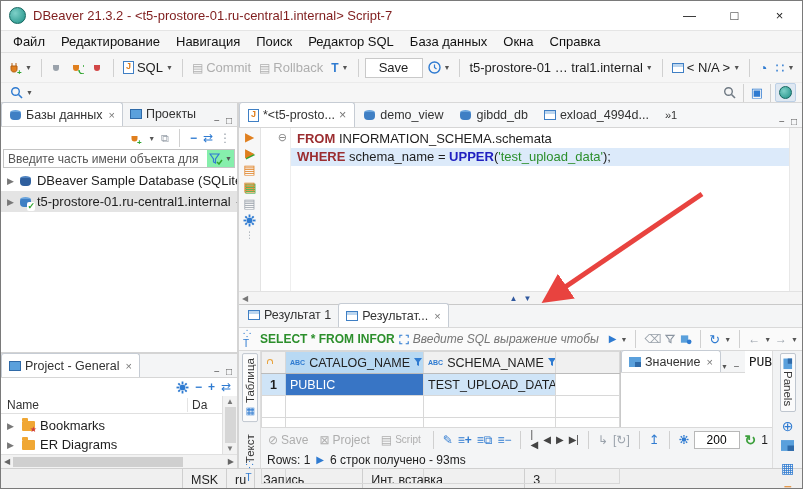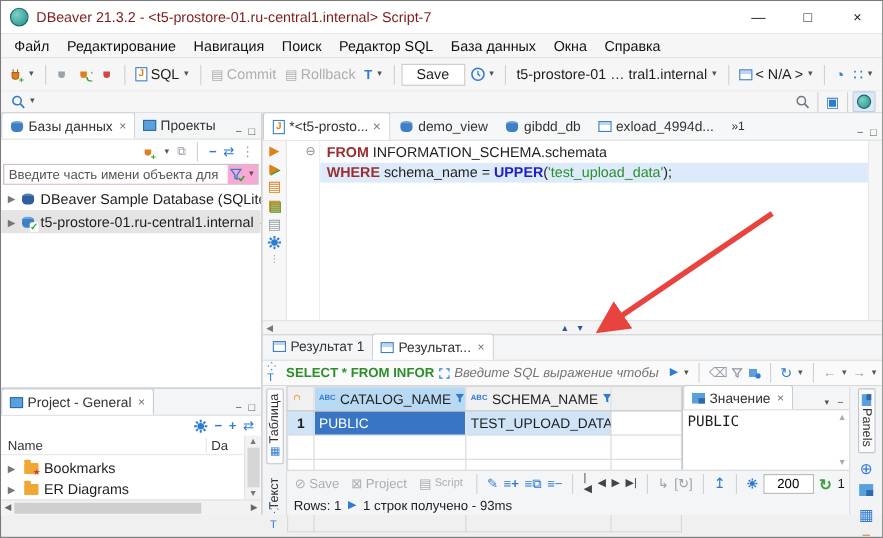--- a/index.html
+++ b/index.html
@@ -40,21 +40,21 @@
   .right-col { flex:1; display:flex; flex-direction:column; min-width:0; }
 
   
   .part-tabs { height:24px; background:#f4f5f6; display:flex; align-items:flex-end; border-bottom:1px solid #d6d6d6; }
   .ptab { display:flex; align-items:center; gap:4px; padding:3px 7px; height:24px; font-size:12.5px; color:#333; white-space:nowrap; }
   .ptab.active { background:#fff; border:1px solid #c6ccd4; border-bottom:none; border-radius:3px 3px 0 0; }
   .ptab .x { color:#777; font-size:11px; margin-left:2px; }
   .minmax { margin-left:auto; display:flex; gap:6px; padding-right:5px; color:#555; font-size:10px; align-items:center; }
 
   .panel-toolrow { height:22px; display:flex; align-items:center; justify-content:flex-end; gap:6px; padding:0 6px; background:#fff; }
-  .filter-input { height:19px; margin:0 0 0 0; display:flex; align-items:center; border:1px solid #c4c4c4; background:#f9a8d4; }
+  .filter-input { height:19px; margin:0 0 0 0; display:flex; align-items:center; border:1px solid #c4c4c4; background:#86efac; }
   .filter-input input { flex:1; border:none; outline:none; font-size:12px; font-style:normal; color:#333; padding:0 4px; height:100%; }
   .filter-input input::placeholder { color:#555; }
 
   .tree { flex:1; overflow:hidden; background:#fff; padding-top:2px; }
   .tree-row { display:flex; align-items:center; gap:5px; height:21px; padding-left:6px; font-size:13px; white-space:nowrap; }
   .tree-row.selected { background:#e4e4e4; }
   .twisty { color:#777; font-size:9px; width:10px; }
   .suffix { color:#999; font-style:italic; font-size:12px; }
 
   .db-cyl { width:13px; height:12px; position:relative; flex:0 0 auto; }
@@ -121,21 +121,21 @@
   .grid td.rowno { background:#cfe4f7; font-weight:bold; text-align:center; border-right:1px solid #b9cfe4; }
   .grid td.selcell { background:#3875c5; color:#fff; }
   .grid td.rowsel { background:#cfe4f7; }
   .hdr-inner { display:flex; align-items:center; gap:4px; }
   .abc { font-size:7px; color:#2f7bd1; font-weight:bold; letter-spacing:0; }
   .hdr-name { flex:1; color:#222; }
   .sorticon { color:#2f7bd1; font-size:10px; display:flex; align-items:center; }
   .lock { width:8px; height:6px; background:#e8a33d; position:relative; margin:0 auto; }
   .lock:before { content:''; position:absolute; top:-4px; left:1px; width:4px; height:4px; border:1.5px solid #e8a33d; border-bottom:none; border-radius:3px 3px 0 0; }
 
-  .value-panel { width:152px; border-left:1px solid #c9c9c9; background:#fff; display:flex; flex-direction:column; }
+  .value-panel { width:152px; border-left:1px solid #c9c9c9; background:#fff; display:flex; flex-direction:row; }
   .vp-tabs { height:22px; background:#f4f5f6; border-bottom:1px solid #d9d9d9; display:flex; align-items:flex-end; }
   .vp-body { flex:1; display:flex; }
   .vp-text { flex:1; font-family:"DejaVu Sans Mono",monospace; font-size:13px; padding:3px 4px; }
   .vp-scroll { width:13px; display:flex; flex-direction:column; justify-content:space-between; align-items:center; color:#aaa; font-size:8px; padding:2px 0; }
 
   .right-strip { width:30px; background:#f2f3f4; border-left:1px solid #ddd; display:flex; flex-direction:column; align-items:center; padding-top:2px; gap:7px; }
   .vtab-r { writing-mode:vertical-rl; font-size:11.5px; color:#333; border:1px solid #bfc6cf; background:#fbfbfb; border-radius:2px; padding:5px 1px; display:flex; align-items:center; gap:3px; }
   .vtab-r .vic { font-size:10px; transform:rotate(-90deg); }
 
   .res-toolbar { height:24px; background:#f4f5f6; border-top:1px solid #d9d9d9; display:flex; align-items:center; gap:5px; padding:0 4px; font-size:12px; }
@@ -678,21 +678,21 @@
                   </g>
                 </svg>
               <input class="fetch-box" value="200" style="">
               <span class="ic ic-gr" style="font-size:14px; font-weight:bold;">↻</span>
               <span>1</span>
             </div>
 
             <div class="res-status">
               <span>Rows: 1</span>
               <span class="ic ic-bl" style="font-size:10px;">▶</span>
-              <span>1 строк получено - 93ms</span>
+              <span>6 строк получено - 93ms</span>
             </div>
           </div>
 
           <div class="right-strip">
             <span class="vtab-r">
               <span class="vic"><svg width="11" height="9" viewBox="0 0 12 10">
                     <rect x="0" y="0" width="12" height="10" fill="#5aa0dc"></rect>
                     <rect x="6" y="5" width="6" height="5" fill="#2f6aa8"></rect>
                   </svg></span>
               <span>Panels</span>
@@ -704,20 +704,28 @@
                 </svg></span>
             <span class="ic ic-bl" style="font-size:14px;">▦</span>
             <span class="ic ic-or" style="font-size:14px;">≡</span>
 
           </div>
         </div>
       </div>
     </div>
   </div>
 
+  <div class="statusbar">
+    <span class="sb-seg" style="width:182px; border-right:1px solid #cfcfcf;"></span>
+    <span class="sb-seg">MSK</span>
+    <span class="sb-seg">ru</span>
+    <span class="sb-seg" style="width:108px;">Запись</span>
+    <span class="sb-seg" style="width:162px;">Инт. вставка</span>
+    <span class="sb-seg" style="border-right:none;">3</span>
+  </div>
 
   <svg class="arrow-overlay" viewBox="0 0 803 489">
     <defs>
       <marker id="ah" markerWidth="6" markerHeight="6" refX="4.2" refY="3" orient="auto">
         <path d="M0 0L6 3L0 6z" fill="#e8433f"></path>
       </marker>
     </defs>
     <line x1="701" y1="193" x2="548" y2="297" stroke="#e8433f" stroke-width="5" marker-end="url(#ah)"></line>
   </svg>
 

